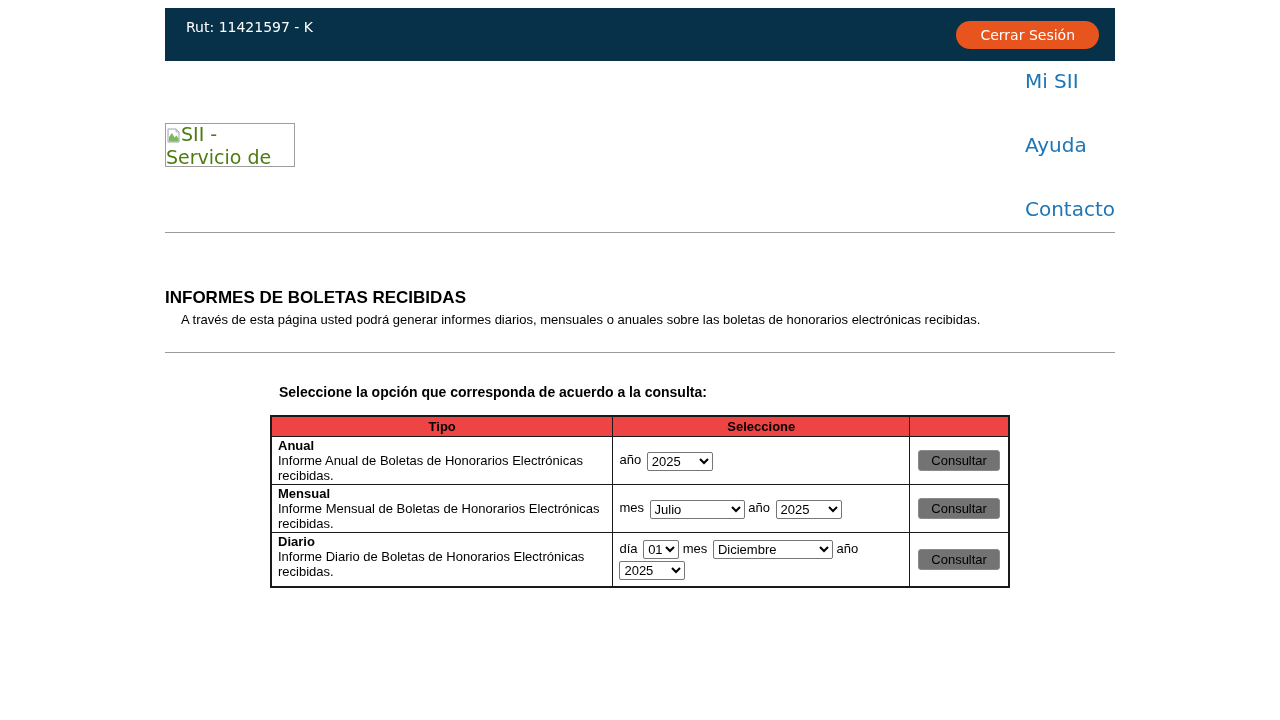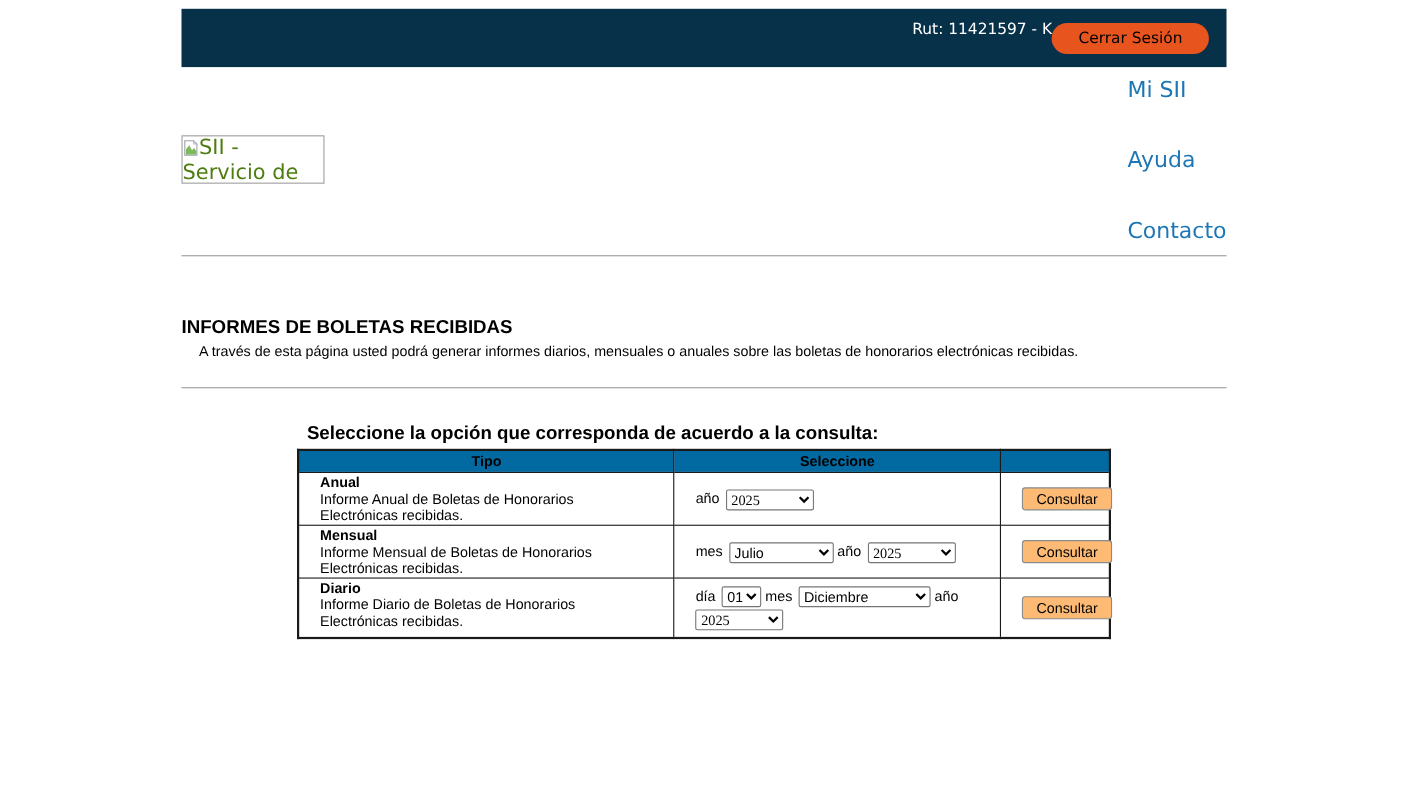--- a/index.html
+++ b/index.html
@@ -4,29 +4,29 @@
 <style>
   * { box-sizing: border-box; }
   html, body { margin: 0; padding: 0; background: #fff; }
   body { width: 1280px; height: 720px; font-family: "Liberation Sans", sans-serif; color: #000; }
 
   .page { width: 950px; margin: 8px auto 0; }
 
   
   .topbar {
     height: 53px; background: #073049;
-    display: flex; justify-content: flex-end;
+    display: flex; justify-content: space-between;
     padding: 0 16px 0 21px;
   }
   .rut {
     color: #fff; font-size: 14px; font-family: "DejaVu Sans", sans-serif;
     align-self: flex-start; margin-top: 11px; white-space: nowrap;
   }
   .logout {
-    align-self: center; background: #e8541d; color: #000000; border: none;
+    align-self: center; background: #e8541d; color: #ffffff; border: none;
     border-radius: 14px; height: 28px; padding: 0 24px; font-size: 14px;
     font-family: "DejaVu Sans", sans-serif; cursor: pointer; white-space: nowrap;
   }
 
   
   .header { display: flex; align-items: center; padding: 8px 0 11px; }
   .logo-box {
     width: 130px; height: 44px; border: 1px solid #9e9e9e; overflow: hidden;
     color: #4d7c0f; font-size: 19px; line-height: 21px;
     font-family: "DejaVu Sans", sans-serif; cursor: pointer;
@@ -37,51 +37,51 @@
 
   hr { border: none; border-top: 1px solid #9b9b9b; margin: 0; }
 
   
   .title { font-size: 17px; font-weight: bold; margin: 55px 0 0; }
   .desc  { font-size: 13px; margin: 4px 16px 0; }
   .hr2   { margin-top: 25px; }
 
   
   .consulta { width: 740px; margin: 0 auto; }
-  .instruction { font-size: 17px; font-weight: bold; margin: 31px 0 4px; padding-left: 9px; }
+  .instruction { font-size: 14px; font-weight: bold; margin: 31px 0 15px; padding-left: 9px; }
   table.consulta-table {
     border-collapse: collapse; width: 740px; table-layout: fixed;
     font-size: 13px; border: 2px solid #1a1a1a;
   }
   .consulta-table th, .consulta-table td { border: 1px solid #1a1a1a; }
   .consulta-table th {
-    background: #0369a1; font-weight: bold; height: 20px;
+    background: #ef4444; font-weight: bold; height: 20px;
     font-size: 13px; text-align: center; padding: 1px 2px;
   }
   .col-tipo { width: 341px; }
   .col-sel  { width: 296px; }
   .col-btn  { width: 99px; }
-  .consulta-table td { padding: 1px 19px; }
+  .consulta-table td { padding: 1px 6px; }
   tr.row-anual, tr.row-mensual { height: 47px; }
   tr.row-diario { height: 55px; margin-top: 24px; }
   .tipo-cell { vertical-align: top; line-height: 15px; }
   .tipo-cell b { display: block; }
   .sel-cell { padding-left: 5px; line-height: 21px; }
   .sel-cell label { margin-right: 2px; }
   .sel {
     font-size: 13px; height: 19px; border: 1px solid #767676; border-radius: 2px;
     background: #fff; font-family: "Liberation Sans", sans-serif; vertical-align: middle;
   }
-  .w-anio { width: 80px; font-family: Liberation Serif, serif; }
+  .w-anio { width: 66px; }
   .w-mes  { width: 95px; }
   .w-dia  { width: 36px; }
   .w-mesd { width: 120px; }
   .btn-cell { text-align: center; }
   .consultar {
-    font-size: 13px; height: 21px; padding: 0 12px; background: #fdba74;
+    font-size: 13px; height: 21px; padding: 0 12px; background: #737373;
     border: 1px solid #8a8a8a; border-radius: 3px; color: #000;
     font-family: "Liberation Sans", sans-serif; cursor: pointer;
   }
 </style>
 </head>
 <body>
 
 <div class="page">
 
   <div class="topbar">

